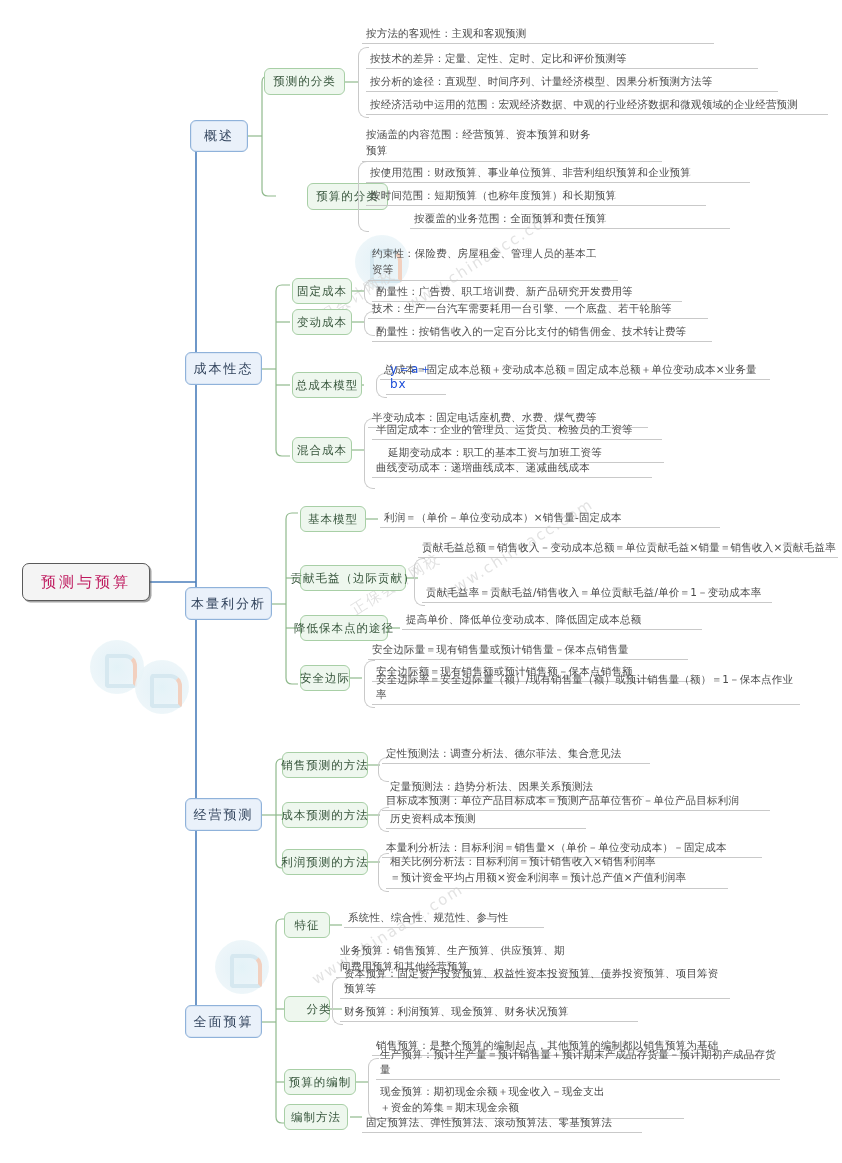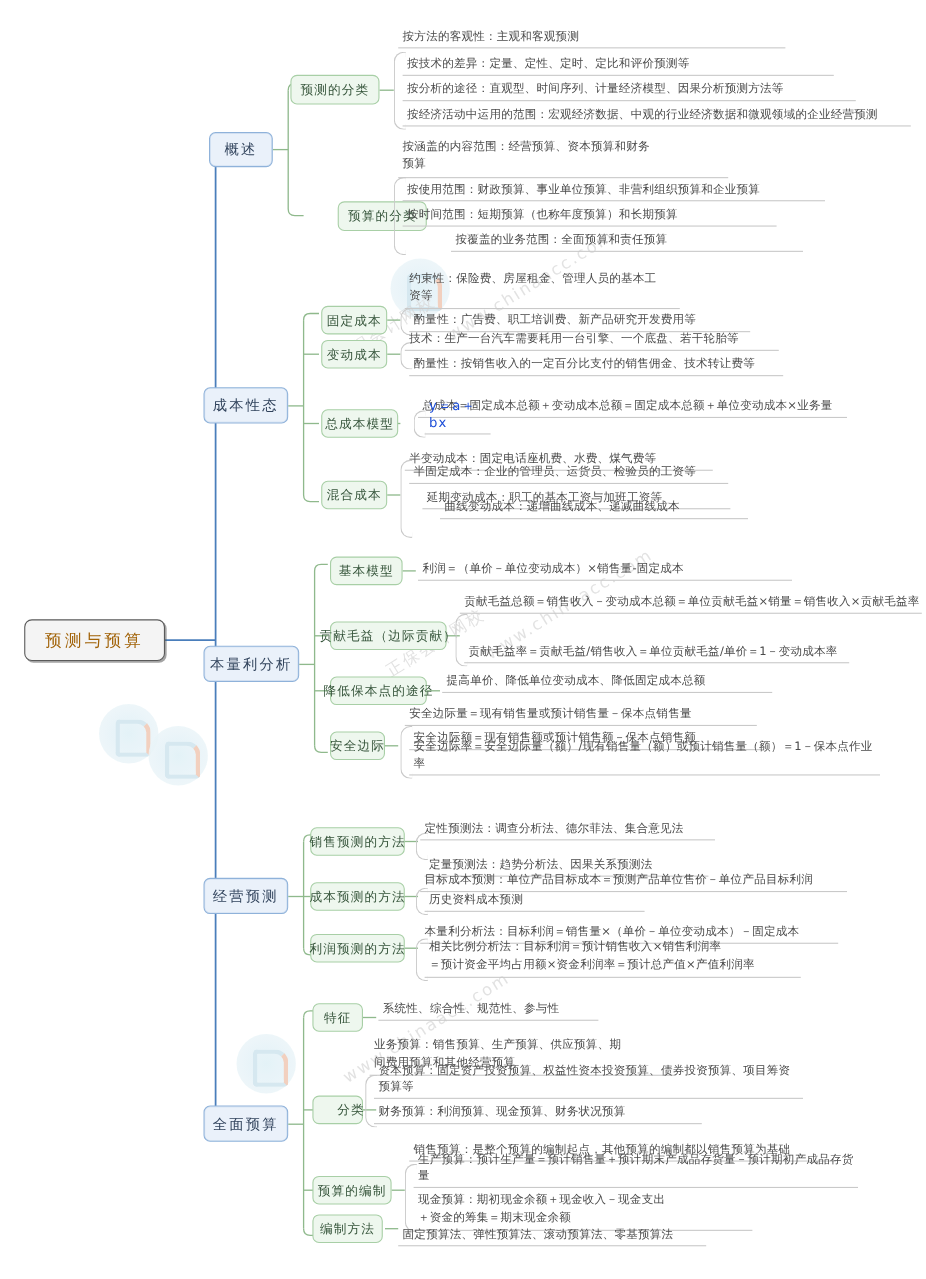--- a/index.html
+++ b/index.html
@@ -29,21 +29,21 @@
     border:4px solid #cfe4ee;border-right-color:#f0c8b4;border-radius:4px 12px 4px 4px;
   }
 
   
   .node{position:absolute;box-sizing:border-box;display:flex;align-items:center;
         justify-content:center;white-space:nowrap;}
 
   .root{
     background:#f4f4f4;border:1px solid #5a5a5a;border-radius:7px;
     box-shadow:1.5px 1.5px 0 rgba(90,90,90,.55);
-    font-size:15px;color:#a16207;letter-spacing:3px;
+    font-size:15px;color:#be185d;letter-spacing:3px;
   }
 
   .lvl2{
     background:#eaf1fa;border:1px solid #8fb2da;border-radius:6px;
     font-size:13px;color:#31435c;letter-spacing:2px;
     box-shadow:0 0 0 .5px rgba(143,178,218,.35) inset;
   }
 
   .lvl3{
     background:#eef7ee;border:1px solid #a8cfa6;border-radius:6px;
@@ -182,21 +182,21 @@
   <div class="node lvl3" style="left:264px;top:68px;width:81px;height:27px;">预测的分类</div>
   <div class="node lvl3" style="left:264px;top:183px;width:81px;height:27px;margin-left:43px;">预算的分类</div>
 
   <div class="bracket" style="left:358px;top:47px;width:10px;height:69px;"></div>
   <div class="leaf" style="left:362px;top:22px;width:352px;height:22px;">按方法的客观性：主观和客观预测</div>
   <div class="leaf" style="left:366px;top:47px;width:392px;height:22px;">按技术的差异：定量、定性、定时、定比和评价预测等</div>
   <div class="leaf" style="left:366px;top:70px;width:412px;height:22px;">按分析的途径：直观型、时间序列、计量经济模型、因果分析预测方法等</div>
   <div class="leaf" style="left:366px;top:93px;width:462px;height:22px;">按经济活动中运用的范围：宏观经济数据、中观的行业经济数据和微观领域的企业经营预测</div>
 
   <div class="bracket" style="left:358px;top:161px;width:10px;height:69px;"></div>
-  <div class="leaf" style="left:362px;top:126px;width:300px;height:36px;line-height:16px;align-items:flex-start;font-family:Liberation Mono, monospace;">按涵盖的内容范围：经营预算、资本预算和财务
+  <div class="leaf" style="left:362px;top:126px;width:300px;height:36px;line-height:16px;align-items:flex-start;">按涵盖的内容范围：经营预算、资本预算和财务
 预算</div>
   <div class="leaf" style="left:366px;top:161px;width:384px;height:22px;">按使用范围：财政预算、事业单位预算、非营利组织预算和企业预算</div>
   <div class="leaf" style="left:366px;top:184px;width:340px;height:22px;">按时间范围：短期预算（也称年度预算）和长期预算</div>
   <div class="leaf" style="left:366px;top:207px;width:320px;height:22px;margin-left:44px;">按覆盖的业务范围：全面预算和责任预算</div>
 
   <div class="node lvl3" style="left:292px;top:278px;width:60px;height:26px;">固定成本</div>
   <div class="node lvl3" style="left:292px;top:309px;width:60px;height:26px;">变动成本</div>
   <div class="node lvl3" style="left:292px;top:372px;width:70px;height:26px;">总成本模型</div>
   <div class="node lvl3" style="left:292px;top:437px;width:60px;height:26px;">混合成本</div>
 
@@ -211,21 +211,21 @@
   <div class="leaf" style="left:372px;top:320px;width:340px;height:22px;">酌量性：按销售收入的一定百分比支付的销售佣金、技术转让费等</div>
 
   <div class="bracket" style="left:376px;top:373px;width:10px;height:23px;"></div>
   <div class="leaf" style="left:380px;top:358px;width:390px;height:22px;">总成本＝固定成本总额＋变动成本总额＝固定成本总额＋单位变动成本×业务量</div>
   <div class="leaf formula" style="left:386px;top:373px;width:60px;height:22px;">y＝a＋bx</div>
 
   <div class="bracket" style="left:364px;top:418px;width:10px;height:69px;"></div>
   <div class="leaf" style="left:368px;top:406px;width:280px;height:22px;">半变动成本：固定电话座机费、水费、煤气费等</div>
   <div class="leaf" style="left:372px;top:418px;width:290px;height:22px;">半固定成本：企业的管理员、运货员、检验员的工资等</div>
   <div class="leaf" style="left:372px;top:441px;width:280px;height:22px;margin-left:12px;">延期变动成本：职工的基本工资与加班工资等</div>
-  <div class="leaf" style="left:372px;top:436px;width:280px;height:36px;margin-left:28px;">曲线变动成本：递增曲线成本、递减曲线成本</div>
+  <div class="leaf" style="left:372px;top:464px;width:280px;height:14px;">曲线变动成本：递增曲线成本、递减曲线成本</div>
 
   <div class="node lvl3" style="left:300px;top:506px;width:66px;height:26px;">基本模型</div>
   <div class="node lvl3" style="left:300px;top:565px;width:106px;height:26px;">贡献毛益（边际贡献）</div>
   <div class="node lvl3" style="left:300px;top:615px;width:88px;height:26px;">降低保本点的途径</div>
   <div class="node lvl3" style="left:300px;top:665px;width:50px;height:26px;">安全边际</div>
 
   <div class="leaf" style="left:380px;top:506px;width:340px;height:22px;">利润＝（单价－单位变动成本）×销售量-固定成本</div>
 
   <div class="bracket" style="left:414px;top:558px;width:10px;height:46px;"></div>
   <div class="leaf" style="left:418px;top:536px;width:420px;height:22px;">贡献毛益总额＝销售收入－变动成本总额＝单位贡献毛益×销量＝销售收入×贡献毛益率</div>

